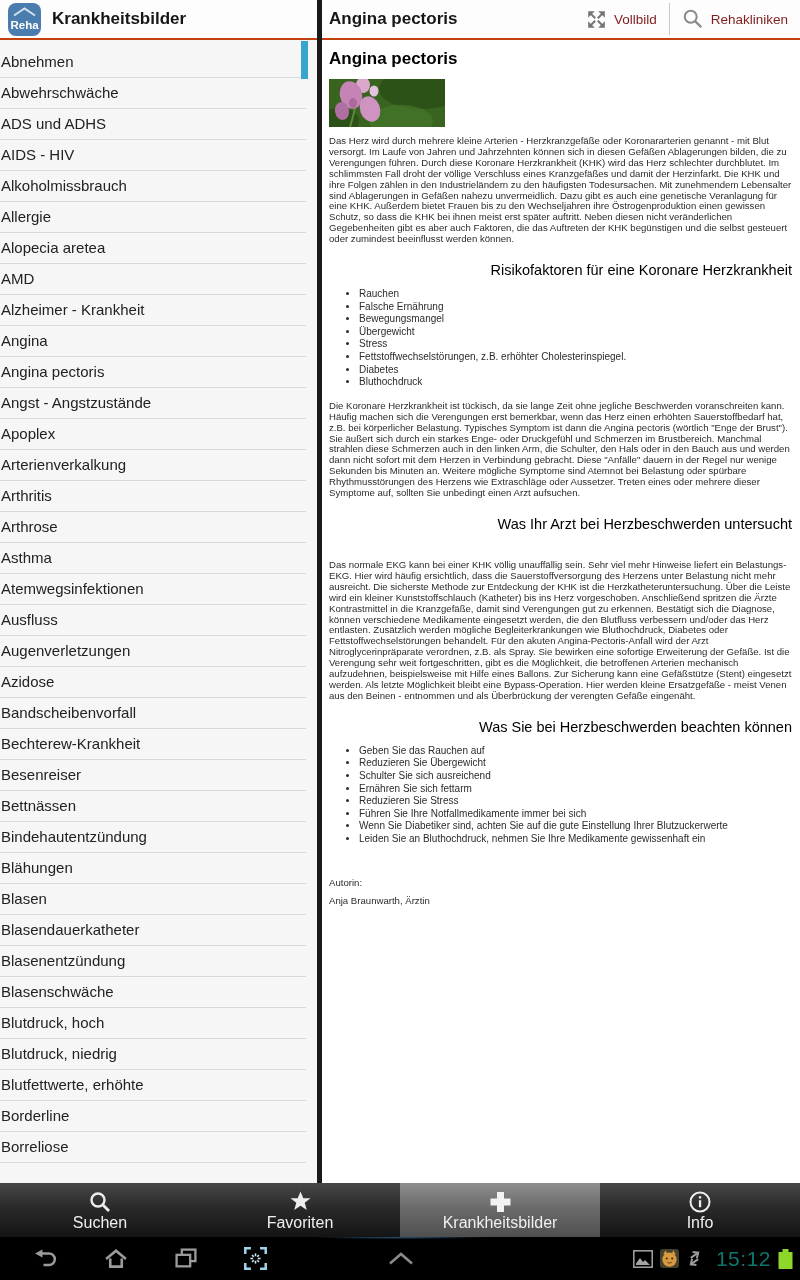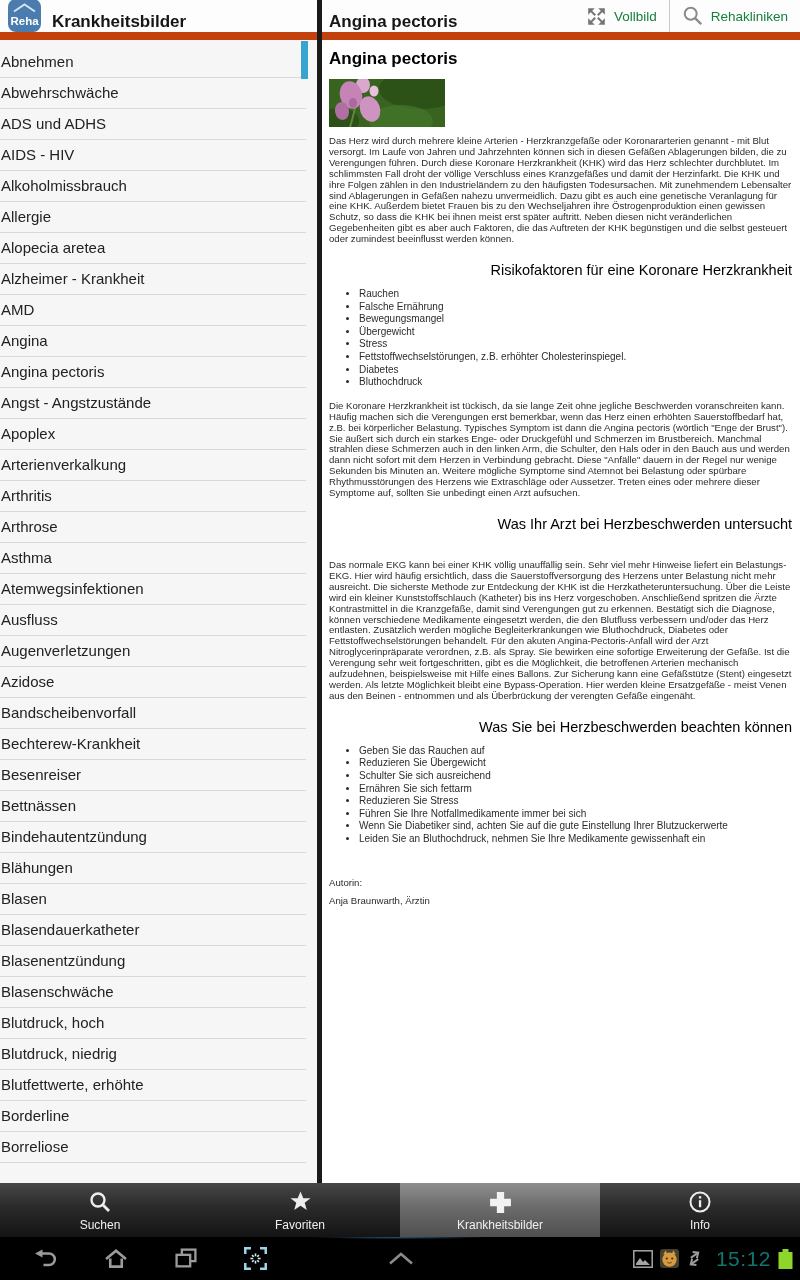--- a/index.html
+++ b/index.html
@@ -9,59 +9,59 @@
   }
   .screen { width:800px; height:1280px; display:flex; flex-direction:column; }
   .main { flex:1; display:flex; min-height:0; }
 
   
   .left { width:317px; display:flex; flex-direction:column; background:#f6f6f6; min-width:317px; }
   .vdivider { width:5px; background:#1a1a1a; }
 
   .header {
     height:40px; min-height:40px; background:#fdfdfd;
-    border-bottom:8px solid #c2410c; display:flex; align-items:flex-end; box-sizing:border-box;
+    border-bottom:2px solid #c2410c; display:flex; align-items:center; box-sizing:border-box;
   }
   .left .header { padding:0 8px; gap:11px; }
   .header-title { font-size:17px; font-weight:bold; color:#161616; white-space:nowrap; }
 
   .list { flex:1; padding-top:7px; position:relative; overflow:hidden; }
   .list-item {
     height:31px; line-height:30px; font-size:15px; color:#222;
     border-bottom:1px solid #d9d9d9; margin:0 11px 0 0; padding-left:1px;
     box-sizing:border-box; white-space:nowrap; overflow:hidden;
   }
   .scrollbar { position:absolute; top:1px; right:9px; width:7px; height:38px; background:#38a5d0; }
 
   
   .right { flex:1; display:flex; flex-direction:column; background:#fff; min-width:0; }
   .right .header { padding-left:7px; }
   .right .header .header-title { flex:1; }
-  .hbtn { display:flex; align-items:center; gap:7px; font-size:13.5px; color:#15803d; padding:0 12px; height:100%; cursor:default; }
+  .hbtn { display:flex; align-items:center; gap:7px; font-size:13.5px; color:#7f1d1d; padding:0 12px; height:100%; cursor:default; }
   .hdiv { width:1px; height:32px; background:#c9c9c9; }
 
   .article { flex:1; overflow:hidden; padding:2px 8px 0 7px; color:#2b2b2b; }
   .article h1 { font-size:17px; margin:7px 0 10px; color:#000; font-weight:bold; }
   .photo { display:block; margin:3px 0 9px; }
   .article p { font-size:9.6px; line-height:10.9px; margin:8px 0; }
   .article h2 { font-size:14.5px; margin:17px 0 10px; color:#000000; font-weight:normal;text-align:right; }
   .article ul { margin:10px 0 12px; padding-left:30px; }
   .article li { font-size:10px; line-height:12.6px; }
   .p-gap { margin-top:28px !important; }
   .author-label { margin-top:32px !important; }
 
   
   .tabbar { height:54px; min-height:54px; display:flex; background:#000; }
   .tab {
     flex:1; display:flex; flex-direction:column; align-items:center; justify-content:space-between;
     padding:7px 0 5px; box-sizing:border-box;
     background:linear-gradient(180deg,#474747 0%,#2a2a2a 45%,#141414 100%);
   }
   .tab.selected { background:linear-gradient(180deg,#8e8e8e 0%,#6b6b6b 45%,#4f4f4f 100%); }
-  .tab-label { font-size:12px; color:#efefef; }
+  .tab-label { font-size:16px; color:#efefef; }
 
   
   .navbar { height:43px; min-height:43px; background:#000; display:flex; align-items:center; position:relative; }
   .navbar::before {
     content:""; position:absolute; top:0; left:280px; width:240px; height:3px;
     background:radial-gradient(ellipse 50% 100% at 50% 0, rgba(70,140,200,.65), transparent 75%);
   }
   .nav-left { display:flex; align-items:center; gap:44px; padding-left:32px; }
   .nav-btn { display:flex; align-items:center; justify-content:center; }
   .nav-chevron { position:absolute; left:388px; top:14px; }
@@ -94,23 +94,23 @@
           <div class="list-item">ADS und ADHS</div>
 
           <div class="list-item">AIDS - HIV</div>
 
           <div class="list-item">Alkoholmissbrauch</div>
 
           <div class="list-item">Allergie</div>
 
           <div class="list-item">Alopecia aretea</div>
 
+          <div class="list-item">AMD</div>
+
           <div class="list-item">Alzheimer - Krankheit</div>
-
-          <div class="list-item">AMD</div>
 
           <div class="list-item">Angina</div>
 
           <div class="list-item">Angina pectoris</div>
 
           <div class="list-item">Angst - Angstzustände</div>
 
           <div class="list-item">Apoplex</div>
 
           <div class="list-item">Arterienverkalkung</div>

